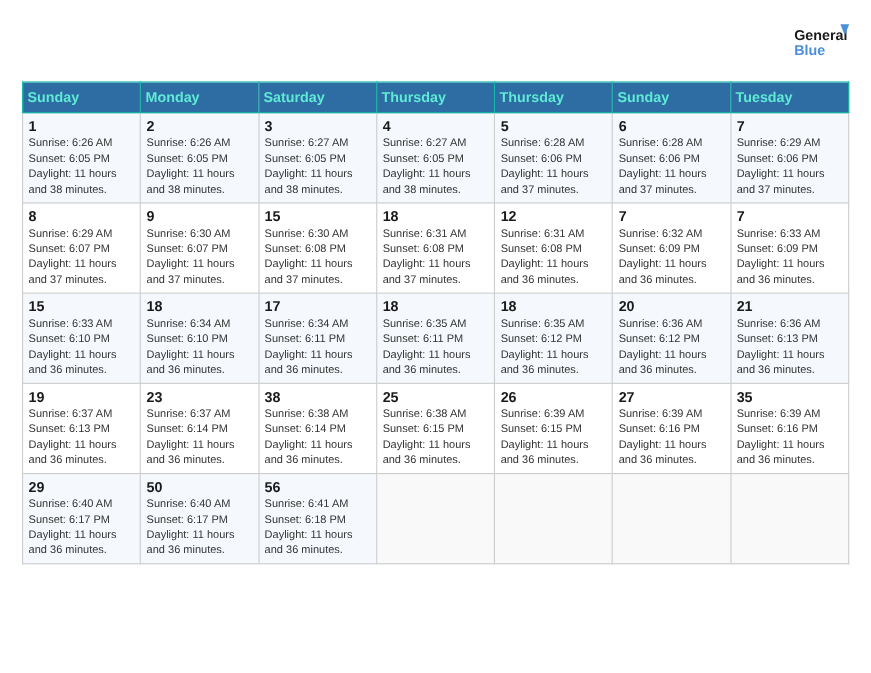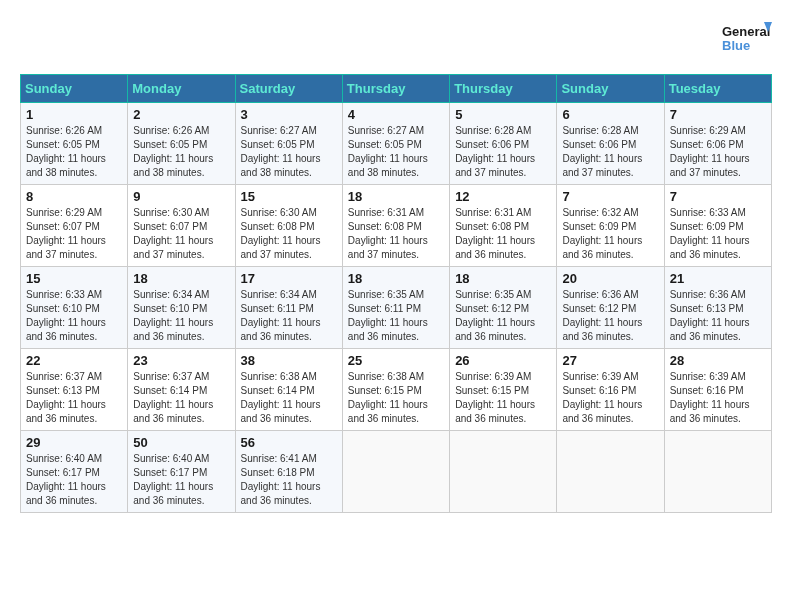--- a/index.html
+++ b/index.html
@@ -149,33 +149,33 @@
         <td><span class="day-num">18</span>
           <span class="day-detail">Sunrise: 6:35 AM<br>Sunset: 6:11 PM<br>Daylight: 11 hours and 36 minutes.</span></td>
         <td><span class="day-num">18</span>
           <span class="day-detail">Sunrise: 6:35 AM<br>Sunset: 6:12 PM<br>Daylight: 11 hours and 36 minutes.</span></td>
         <td><span class="day-num">20</span>
           <span class="day-detail">Sunrise: 6:36 AM<br>Sunset: 6:12 PM<br>Daylight: 11 hours and 36 minutes.</span></td>
         <td><span class="day-num">21</span>
           <span class="day-detail">Sunrise: 6:36 AM<br>Sunset: 6:13 PM<br>Daylight: 11 hours and 36 minutes.</span></td>
       </tr>
       <tr>
-        <td><span class="day-num">22</span>
+        <td><span class="day-num">19</span>
           <span class="day-detail">Sunrise: 6:37 AM<br>Sunset: 6:13 PM<br>Daylight: 11 hours and 36 minutes.</span></td>
         <td><span class="day-num">23</span>
           <span class="day-detail">Sunrise: 6:37 AM<br>Sunset: 6:14 PM<br>Daylight: 11 hours and 36 minutes.</span></td>
         <td><span class="day-num">38</span>
           <span class="day-detail">Sunrise: 6:38 AM<br>Sunset: 6:14 PM<br>Daylight: 11 hours and 36 minutes.</span></td>
         <td><span class="day-num">25</span>
           <span class="day-detail">Sunrise: 6:38 AM<br>Sunset: 6:15 PM<br>Daylight: 11 hours and 36 minutes.</span></td>
         <td><span class="day-num">26</span>
           <span class="day-detail">Sunrise: 6:39 AM<br>Sunset: 6:15 PM<br>Daylight: 11 hours and 36 minutes.</span></td>
         <td><span class="day-num">27</span>
           <span class="day-detail">Sunrise: 6:39 AM<br>Sunset: 6:16 PM<br>Daylight: 11 hours and 36 minutes.</span></td>
-        <td><span class="day-num">28</span>
+        <td><span class="day-num">35</span>
           <span class="day-detail">Sunrise: 6:39 AM<br>Sunset: 6:16 PM<br>Daylight: 11 hours and 36 minutes.</span></td>
       </tr>
       <tr>
         <td><span class="day-num">29</span>
           <span class="day-detail">Sunrise: 6:40 AM<br>Sunset: 6:17 PM<br>Daylight: 11 hours and 36 minutes.</span></td>
         <td><span class="day-num">50</span>
           <span class="day-detail">Sunrise: 6:40 AM<br>Sunset: 6:17 PM<br>Daylight: 11 hours and 36 minutes.</span></td>
         <td><span class="day-num">56</span>
           <span class="day-detail">Sunrise: 6:41 AM<br>Sunset: 6:18 PM<br>Daylight: 11 hours and 36 minutes.</span></td>
         <td class="empty"></td>

